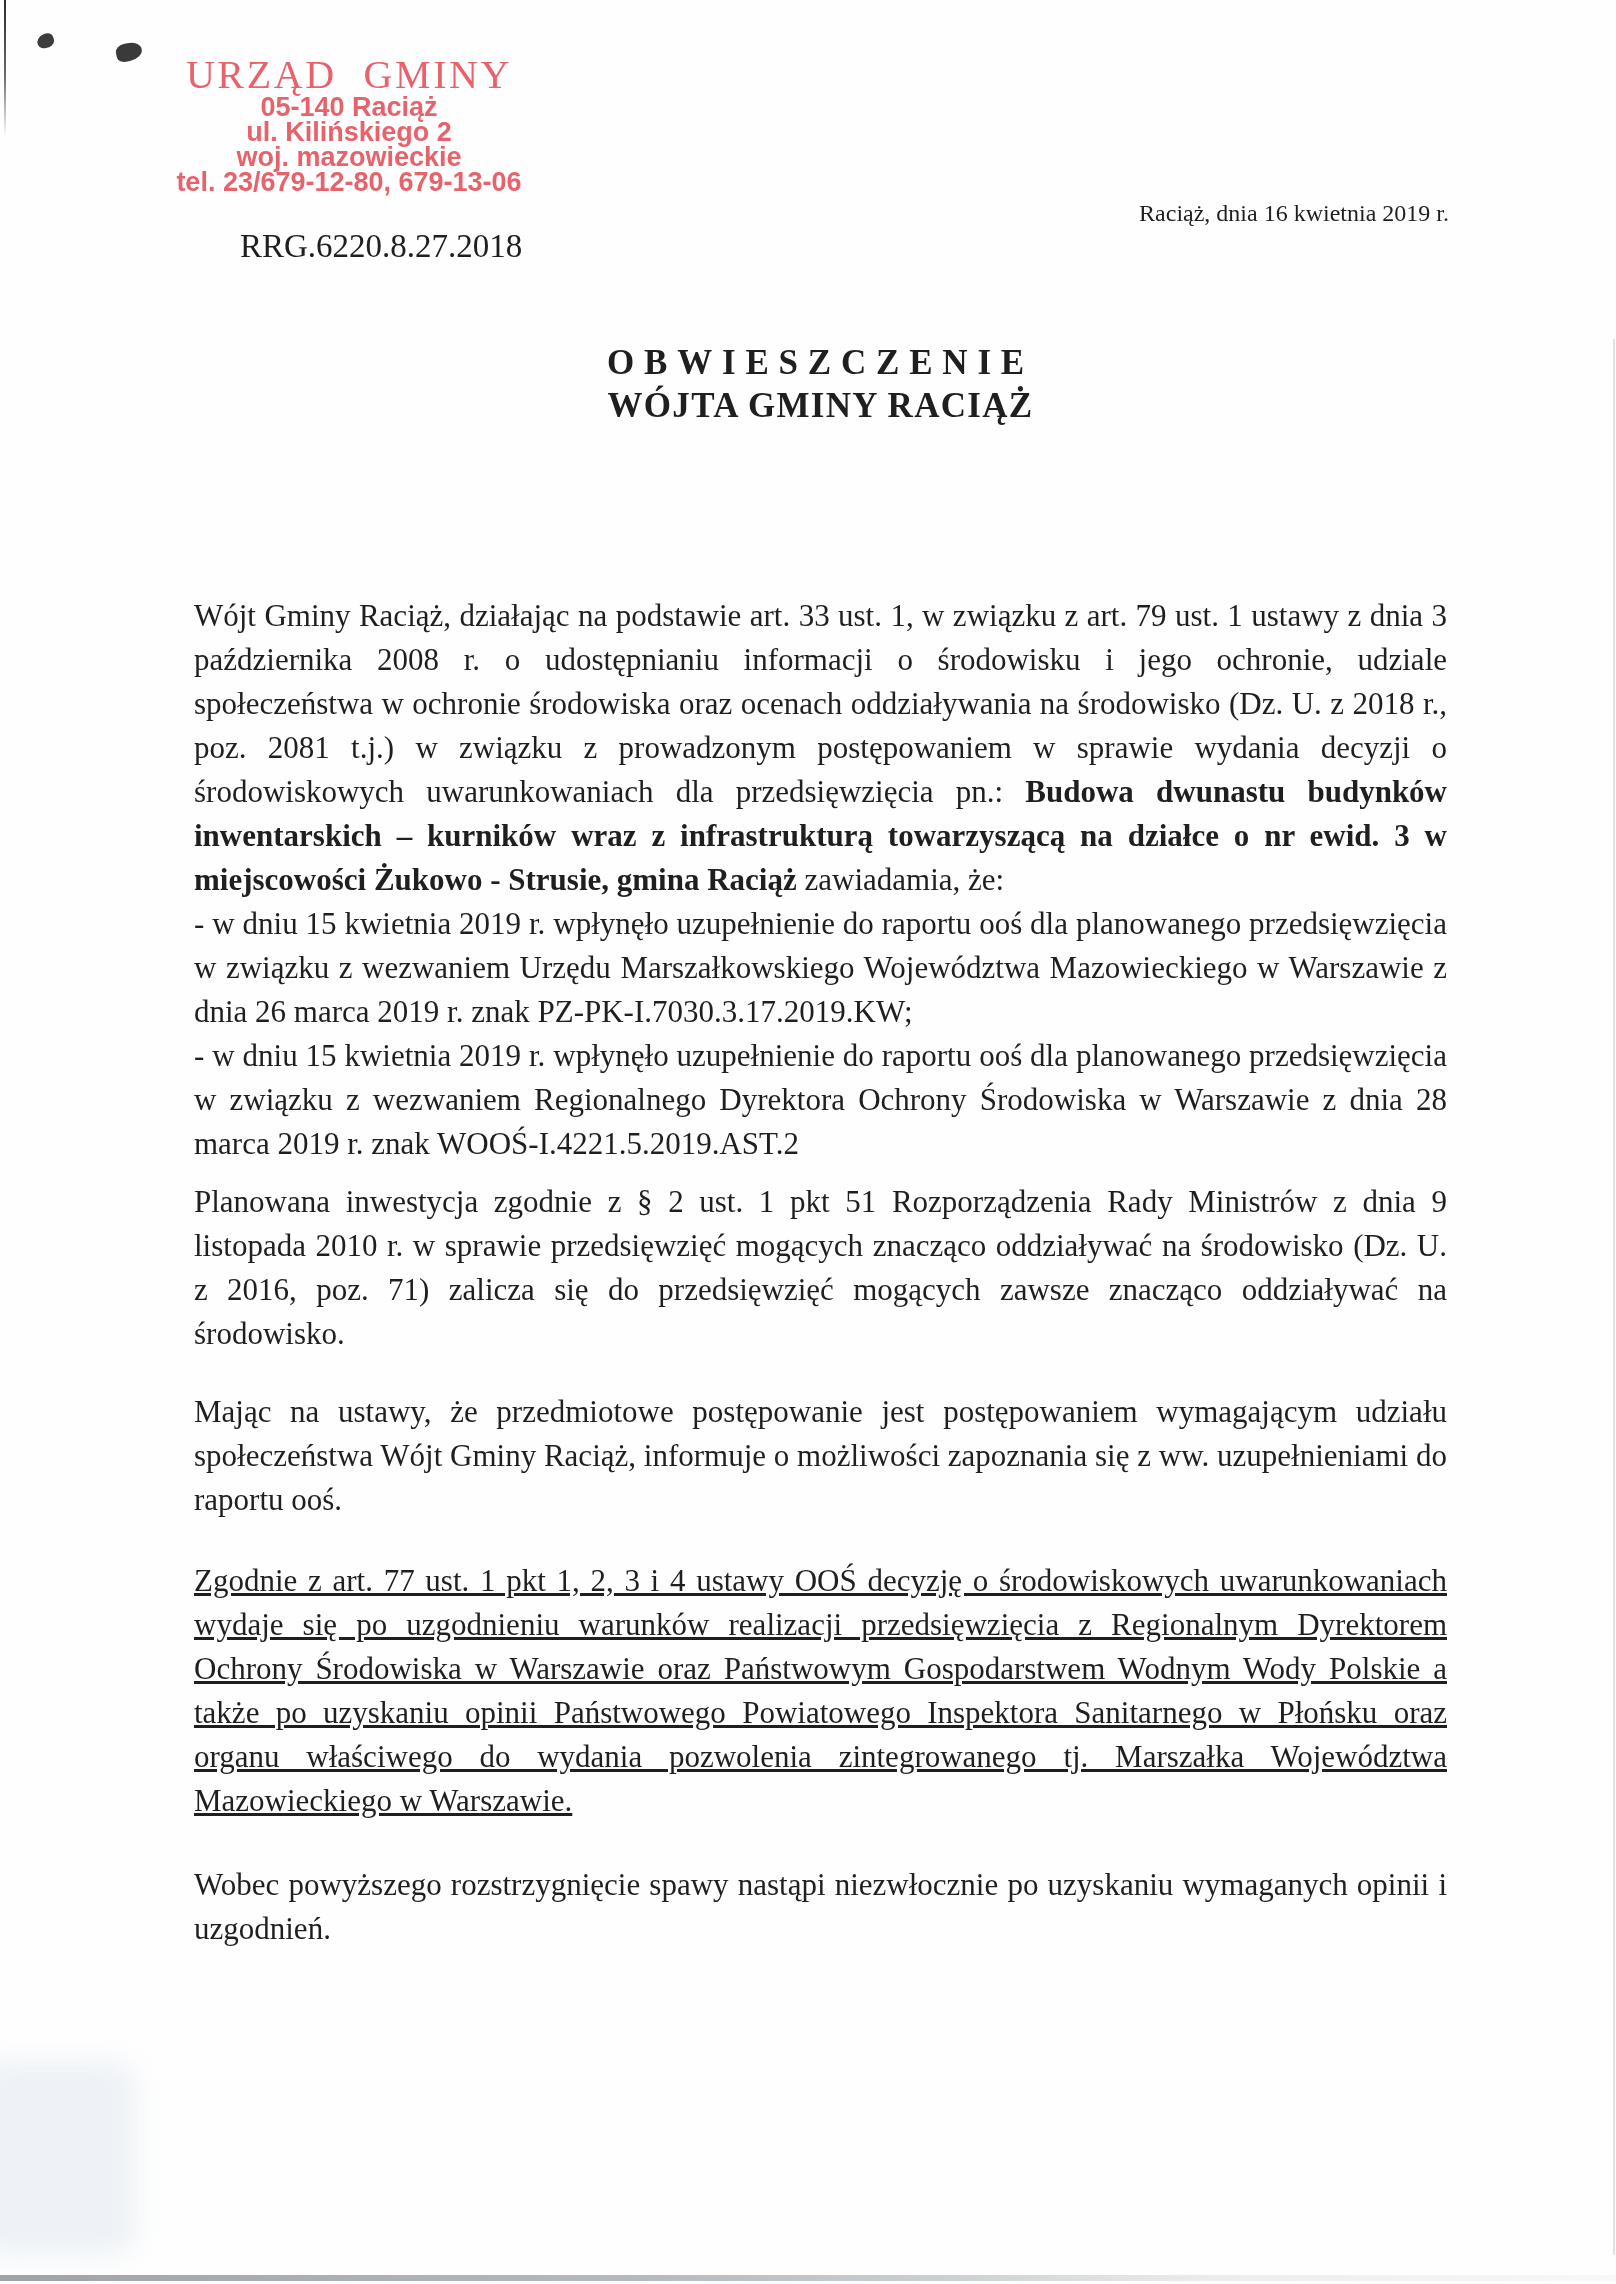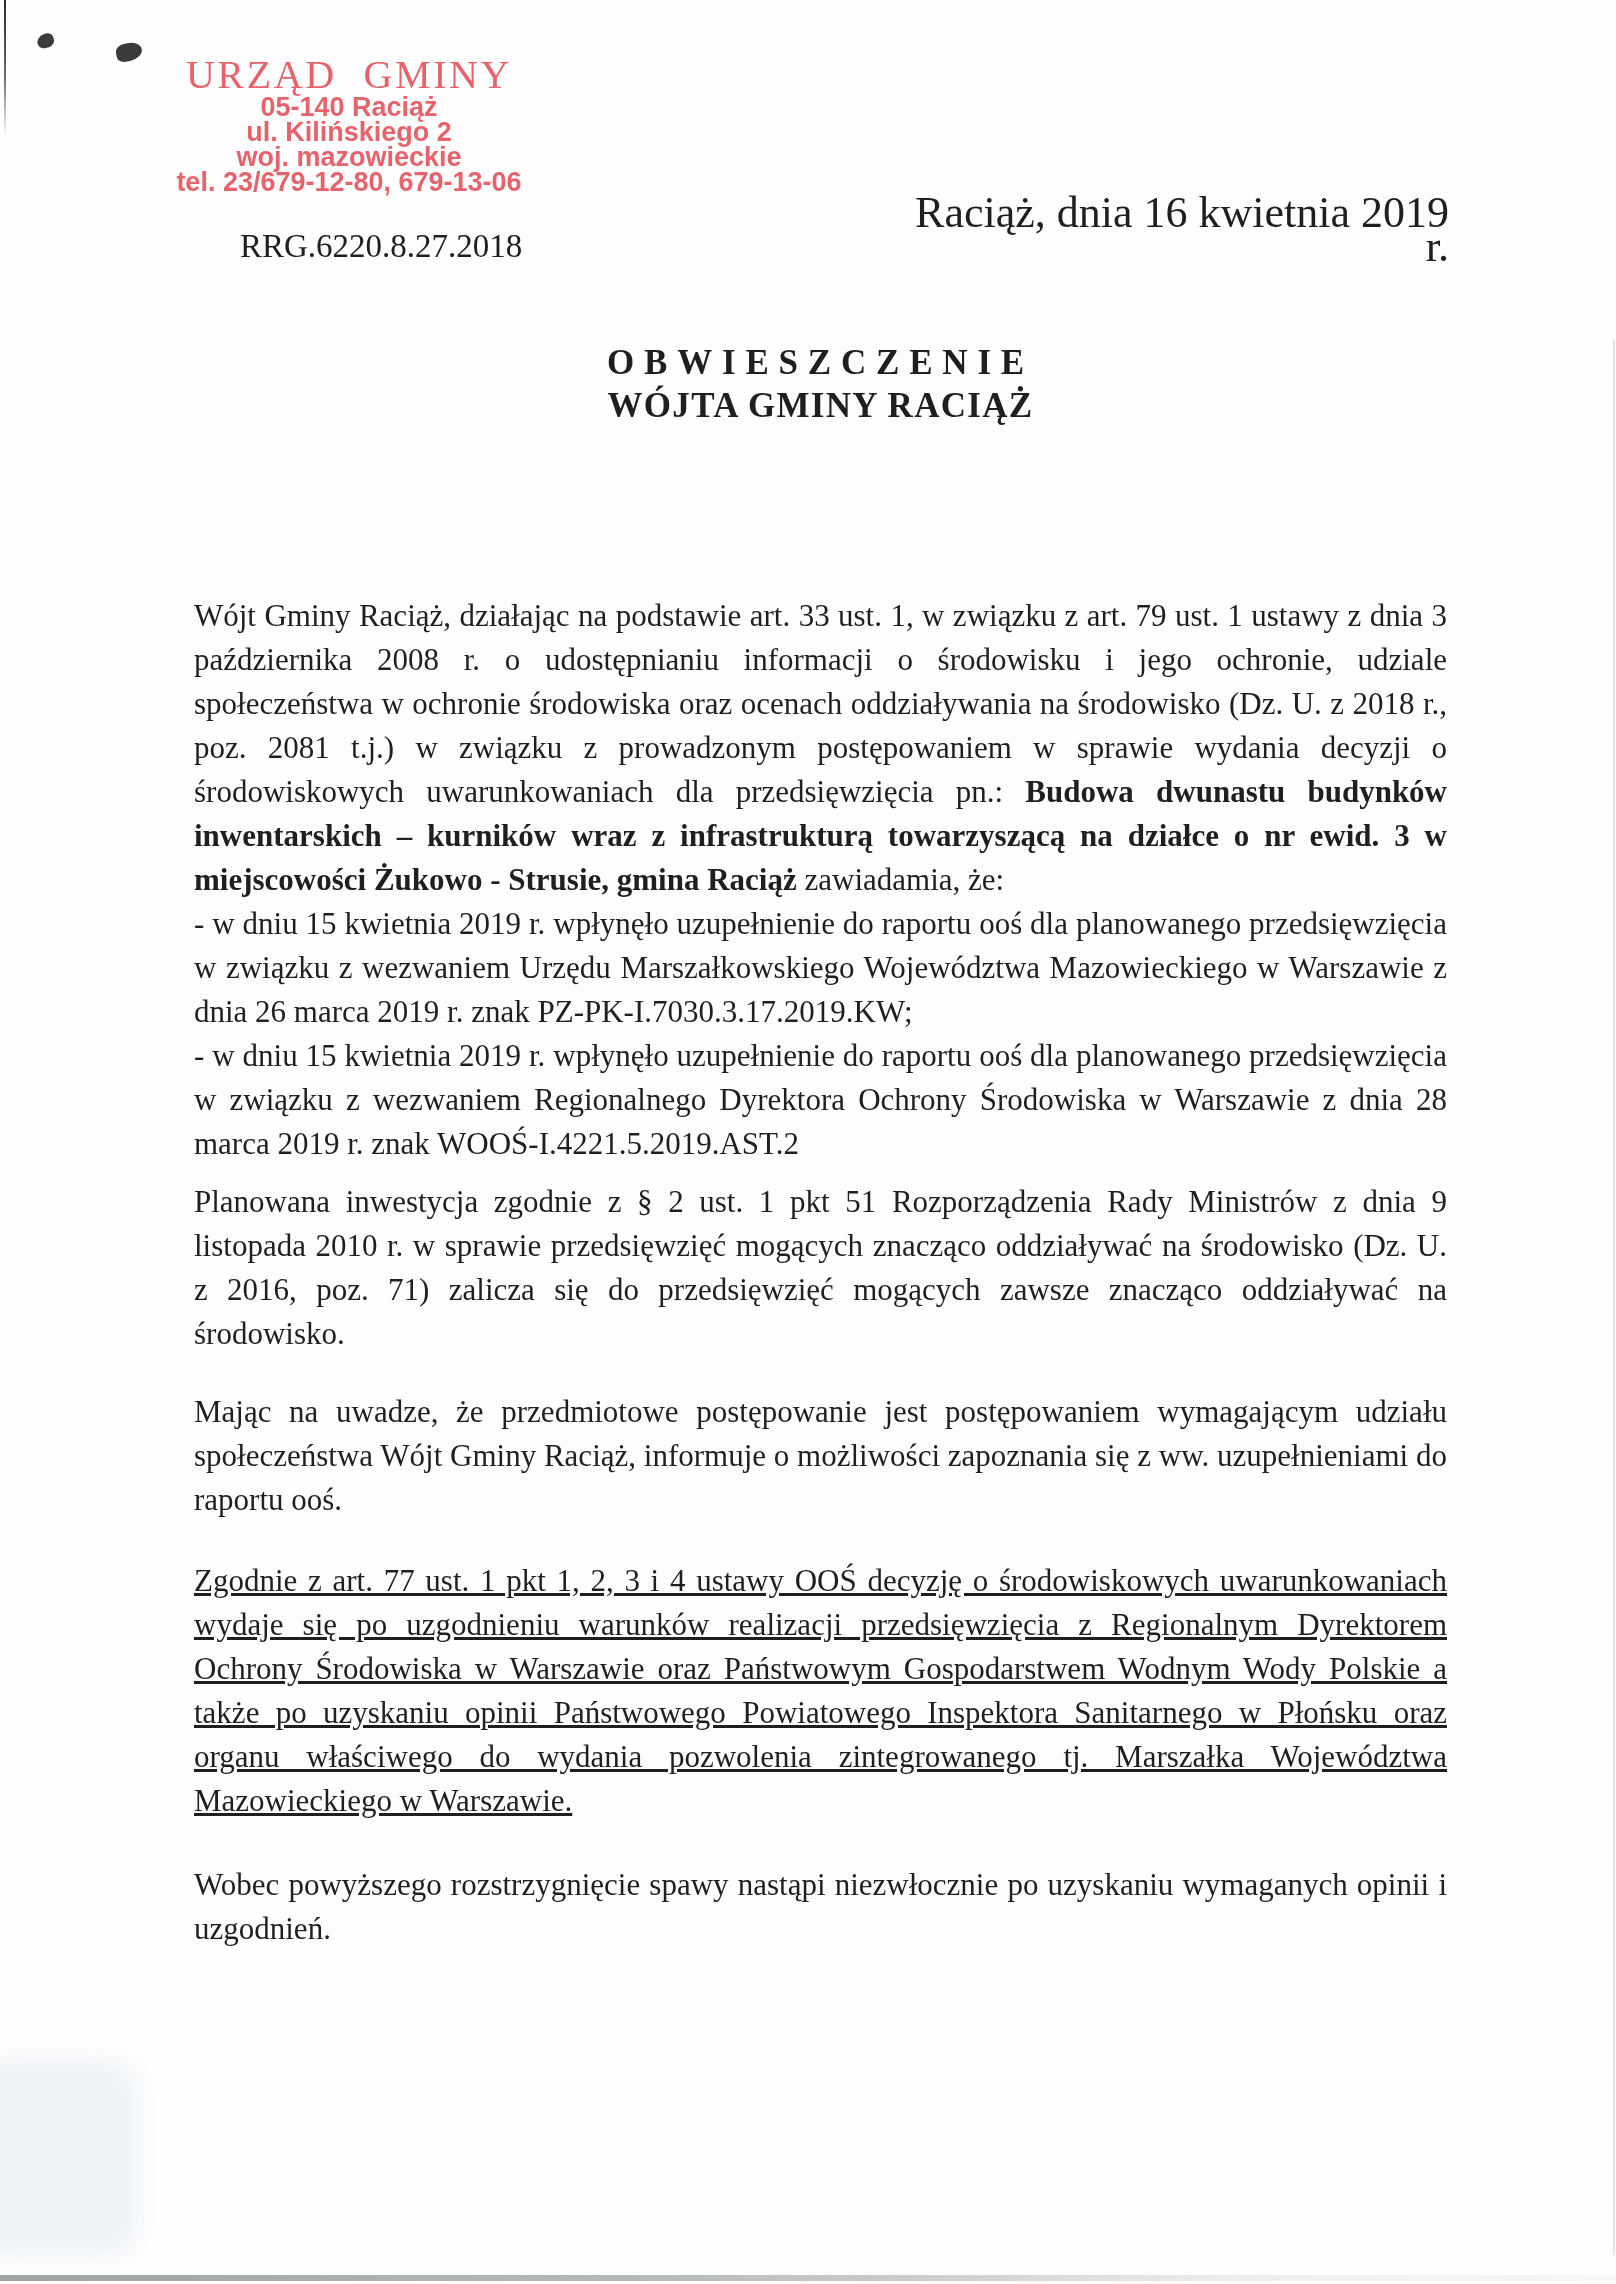--- a/index.html
+++ b/index.html
@@ -87,21 +87,21 @@
     line-height: 25px;
     white-space: nowrap;
   }
 
   
   .place-date-line {
     position: absolute;
     top: 196px; left: 913px;
     width: 536px;
     text-align: right;
-    font-size: 44px;
+    font-size: 24px;
     line-height: 34px;
   }
   .case-number {
     position: absolute;
     top: 229px; left: 194px;
     font-size: 33px;
     line-height: 35px;
     margin-left: 46px;
   }
 
@@ -168,19 +168,19 @@
   <div class="title-block">
     <div class="announcement-title">OBWIESZCZENIE</div>
     <div class="announcement-subtitle">WÓJTA GMINY RACIĄŻ</div>
   </div>
 
   <div class="body-text">
     <p><span>Wójt Gminy Raciąż, działając na podstawie art. 33 ust. 1, w związku z art. 79 ust. 1 ustawy z dnia 3 października 2008 r. o udostępnianiu informacji o środowisku i jego ochronie, udziale społeczeństwa w ochronie środowiska oraz ocenach oddziaływania na środowisko (Dz. U. z 2018 r., poz. 2081 t.j.) w związku z prowadzonym postępowaniem w sprawie wydania decyzji o środowiskowych uwarunkowaniach dla przedsięwzięcia pn.: </span><span class="p-bold">Budowa dwunastu budynków inwentarskich – kurników wraz z infrastrukturą towarzyszącą na działce o nr ewid. 3 w miejscowości Żukowo - Strusie, gmina Raciąż</span><span> zawiadamia, że:</span></p>
     <p>- w dniu 15 kwietnia 2019 r. wpłynęło uzupełnienie do raportu ooś dla planowanego przedsięwzięcia w związku z wezwaniem Urzędu Marszałkowskiego Województwa Mazowieckiego w Warszawie z dnia 26 marca 2019 r. znak PZ-PK-I.7030.3.17.2019.KW;</p>
     <p>- w dniu 15 kwietnia 2019 r. wpłynęło uzupełnienie do raportu ooś dla planowanego przedsięwzięcia w związku z wezwaniem Regionalnego Dyrektora Ochrony Środowiska w Warszawie z dnia 28 marca 2019 r. znak WOOŚ-I.4221.5.2019.AST.2</p>
     <p class="para-2">Planowana inwestycja zgodnie z § 2 ust. 1 pkt 51 Rozporządzenia Rady Ministrów z dnia 9 listopada 2010 r. w sprawie przedsięwzięć mogących znacząco oddziaływać na środowisko (Dz. U. z 2016, poz. 71) zalicza się do przedsięwzięć mogących zawsze znacząco oddziaływać na środowisko.</p>
-    <p class="para-3">Mając na uwadze, że przedmiotowe postępowanie jest postępowaniem wymagającym udziału społeczeństwa Wójt Gminy Raciąż, informuje o możliwości zapoznania się z ww. uzupełnieniami do raportu ooś.</p>
+    <p class="para-3">Mając na ustawy, że przedmiotowe postępowanie jest postępowaniem wymagającym udziału społeczeństwa Wójt Gminy Raciąż, informuje o możliwości zapoznania się z ww. uzupełnieniami do raportu ooś.</p>
     <p class="para-4">Zgodnie z art. 77 ust. 1 pkt 1, 2, 3 i 4 ustawy OOŚ decyzję o środowiskowych uwarunkowaniach wydaje się po uzgodnieniu warunków realizacji przedsięwzięcia z Regionalnym Dyrektorem Ochrony Środowiska w Warszawie oraz Państwowym Gospodarstwem Wodnym Wody Polskie a także po uzyskaniu opinii Państwowego Powiatowego Inspektora Sanitarnego w Płońsku oraz organu właściwego do wydania pozwolenia zintegrowanego tj. Marszałka Województwa Mazowieckiego w Warszawie.</p>
     <p class="para-5">Wobec powyższego rozstrzygnięcie spawy nastąpi niezwłocznie po uzyskaniu wymaganych opinii i uzgodnień.</p>
   </div>
 
 </div>
 
 
 </body></html>

